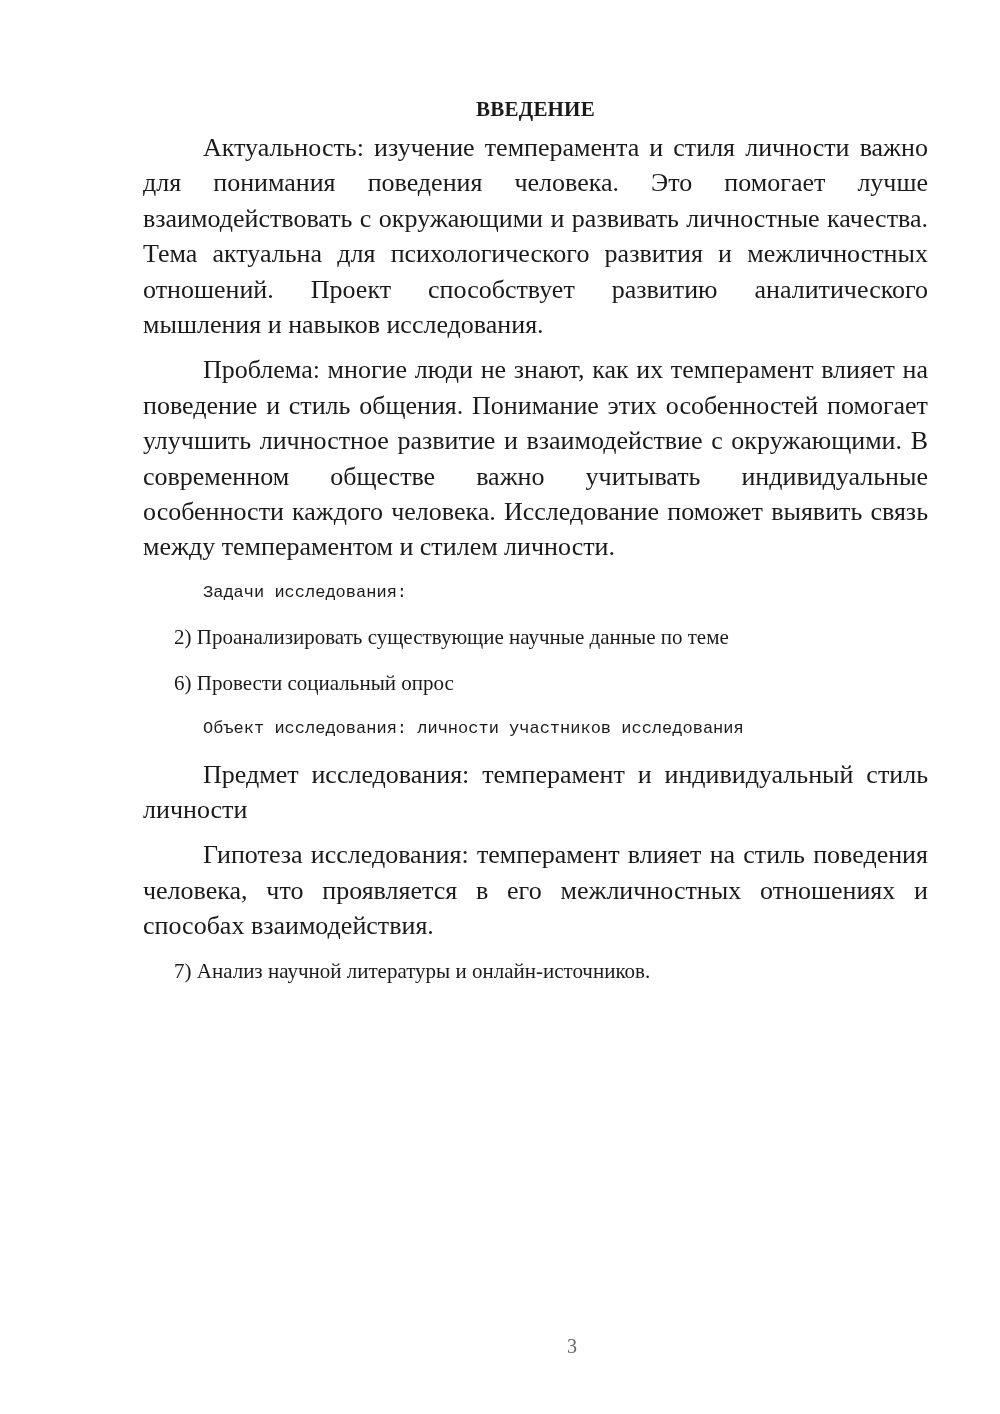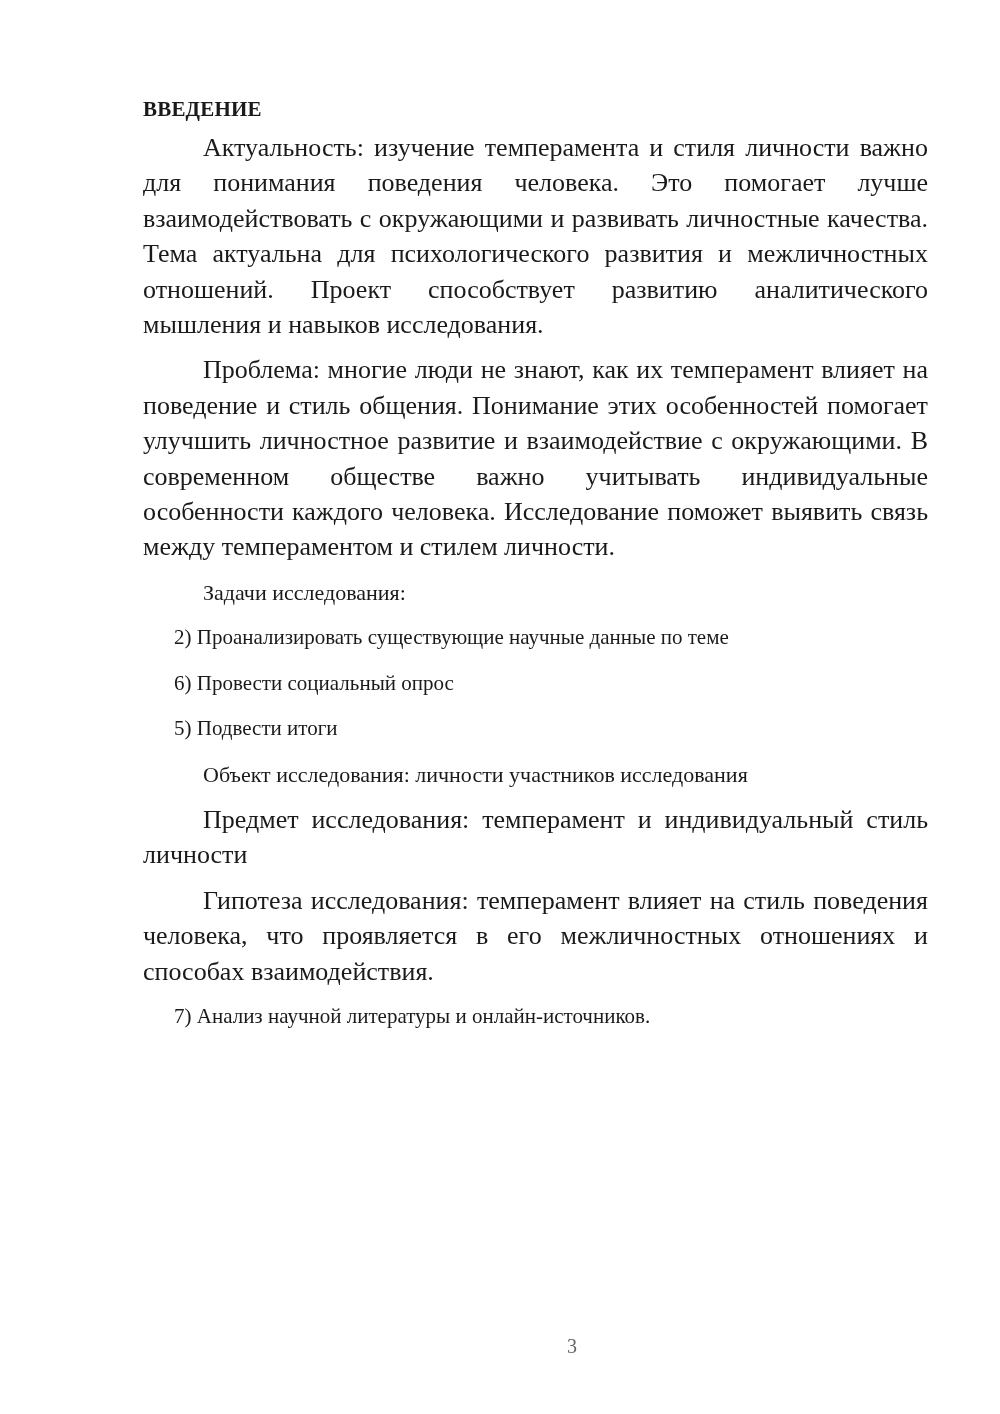--- a/index.html
+++ b/index.html
@@ -15,39 +15,40 @@
       font-family: "Liberation Serif", "DejaVu Serif", serif;
       color: #1a1a1a;
     }
     .page {
       position: absolute;
       left: 143px;
       top: 92px;
       width: 785px;
     }
     .title {
-      text-align: left;
+      text-align: center;
       font-weight: bold;
       font-size: 21px;
       line-height: 35px;
       margin: 0 0 3px 0;
       letter-spacing: 0.2px;
     }
     .para {
       font-size: 26px;
       line-height: 35.4px;
       text-align: justify;
       text-indent: 60px;
       margin: 0 0 10px 0;
     }
     .plain {
-      font-size: 22px;
+      font-size: 17px;
       line-height: 35.4px;
       text-indent: 60px;
       margin: 0 0 10px 0;
+      font-family: Liberation Mono, monospace;
     }
     .list-item {
       font-size: 21px;
       line-height: 35.4px;
       margin: 0 0 10px 0;
       padding-left: 31px;
     }
     .page-number {
       position: absolute;
       left: 0;
@@ -68,21 +69,20 @@
   <p class="para">Актуальность: изучение темперамента и стиля личности важно для понимания поведения человека. Это помогает лучше взаимодействовать с окружающими и развивать личностные качества. Тема актуальна для психологического развития и межличностных отношений. Проект способствует развитию аналитического мышления и навыков исследования.</p>
 
   <p class="para">Проблема: многие люди не знают, как их темперамент влияет на поведение и стиль общения. Понимание этих особенностей помогает улучшить личностное развитие и взаимодействие с окружающими. В современном обществе важно учитывать индивидуальные особенности каждого человека. Исследование поможет выявить связь между темпераментом и стилем личности.</p>
 
 
   <p class="plain">Задачи исследования:</p>
 
   <div>
     <p class="list-item">2) Проанализировать существующие научные данные по теме</p>
     <p class="list-item">6) Провести социальный опрос</p>
-    <p class="list-item">5) Подвести итоги</p>
   </div>
 
   <p class="plain">Объект исследования: личности участников исследования</p>
 
   <p class="para">Предмет исследования: темперамент и индивидуальный стиль личности</p>
 
   <p class="para">Гипотеза исследования: темперамент влияет на стиль поведения человека, что проявляется в его межличностных отношениях и способах взаимодействия.</p>
 
 
   <div>

